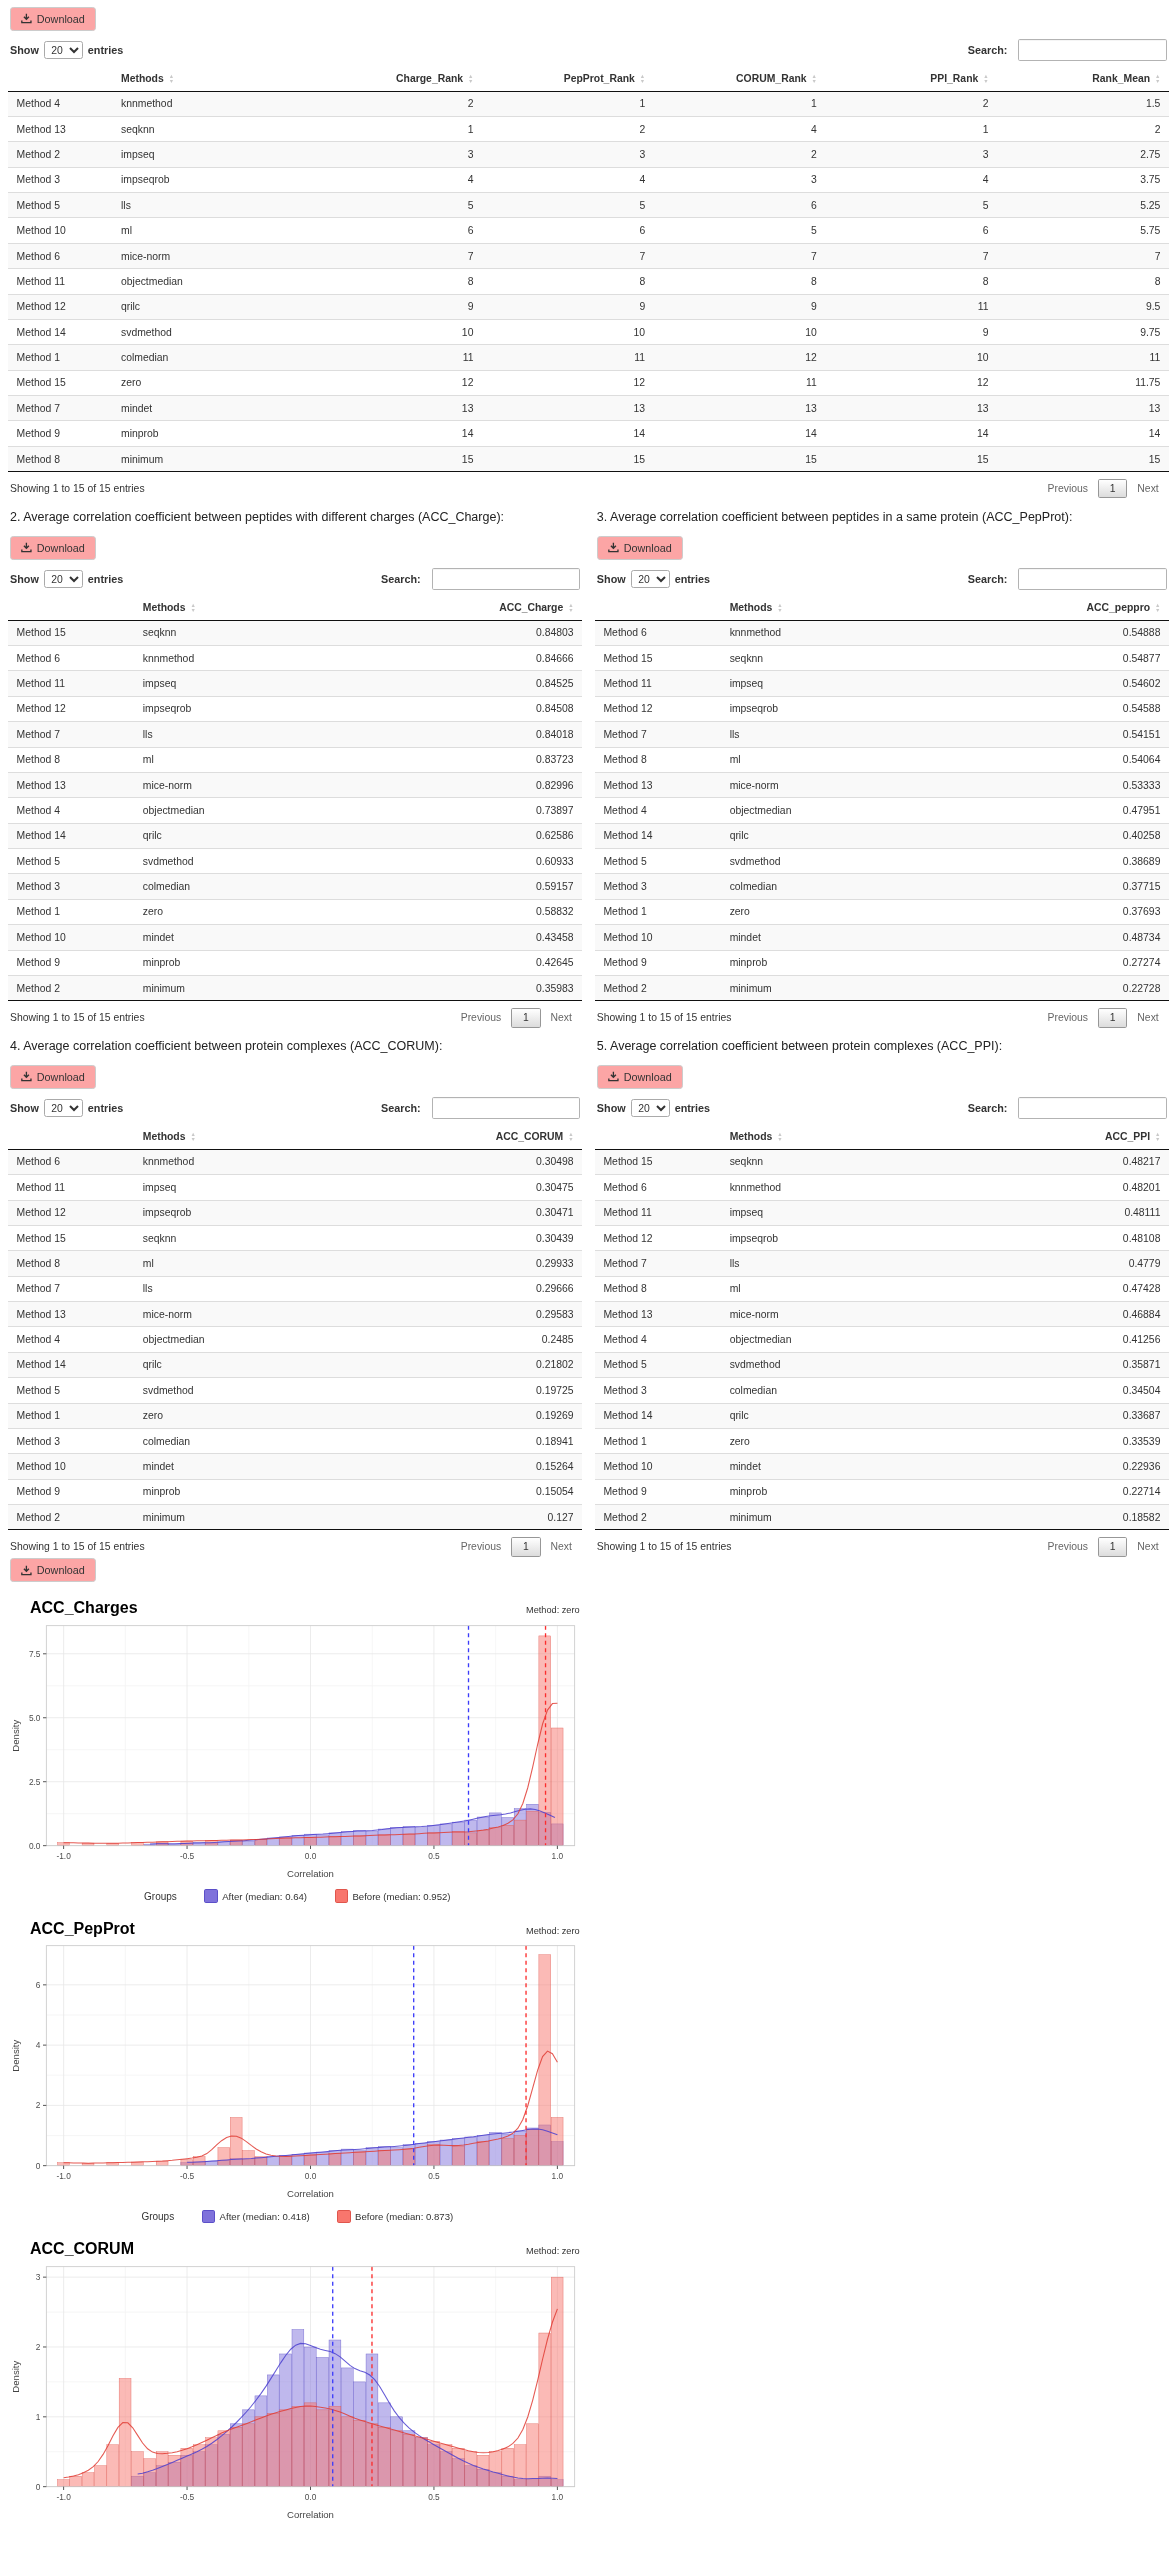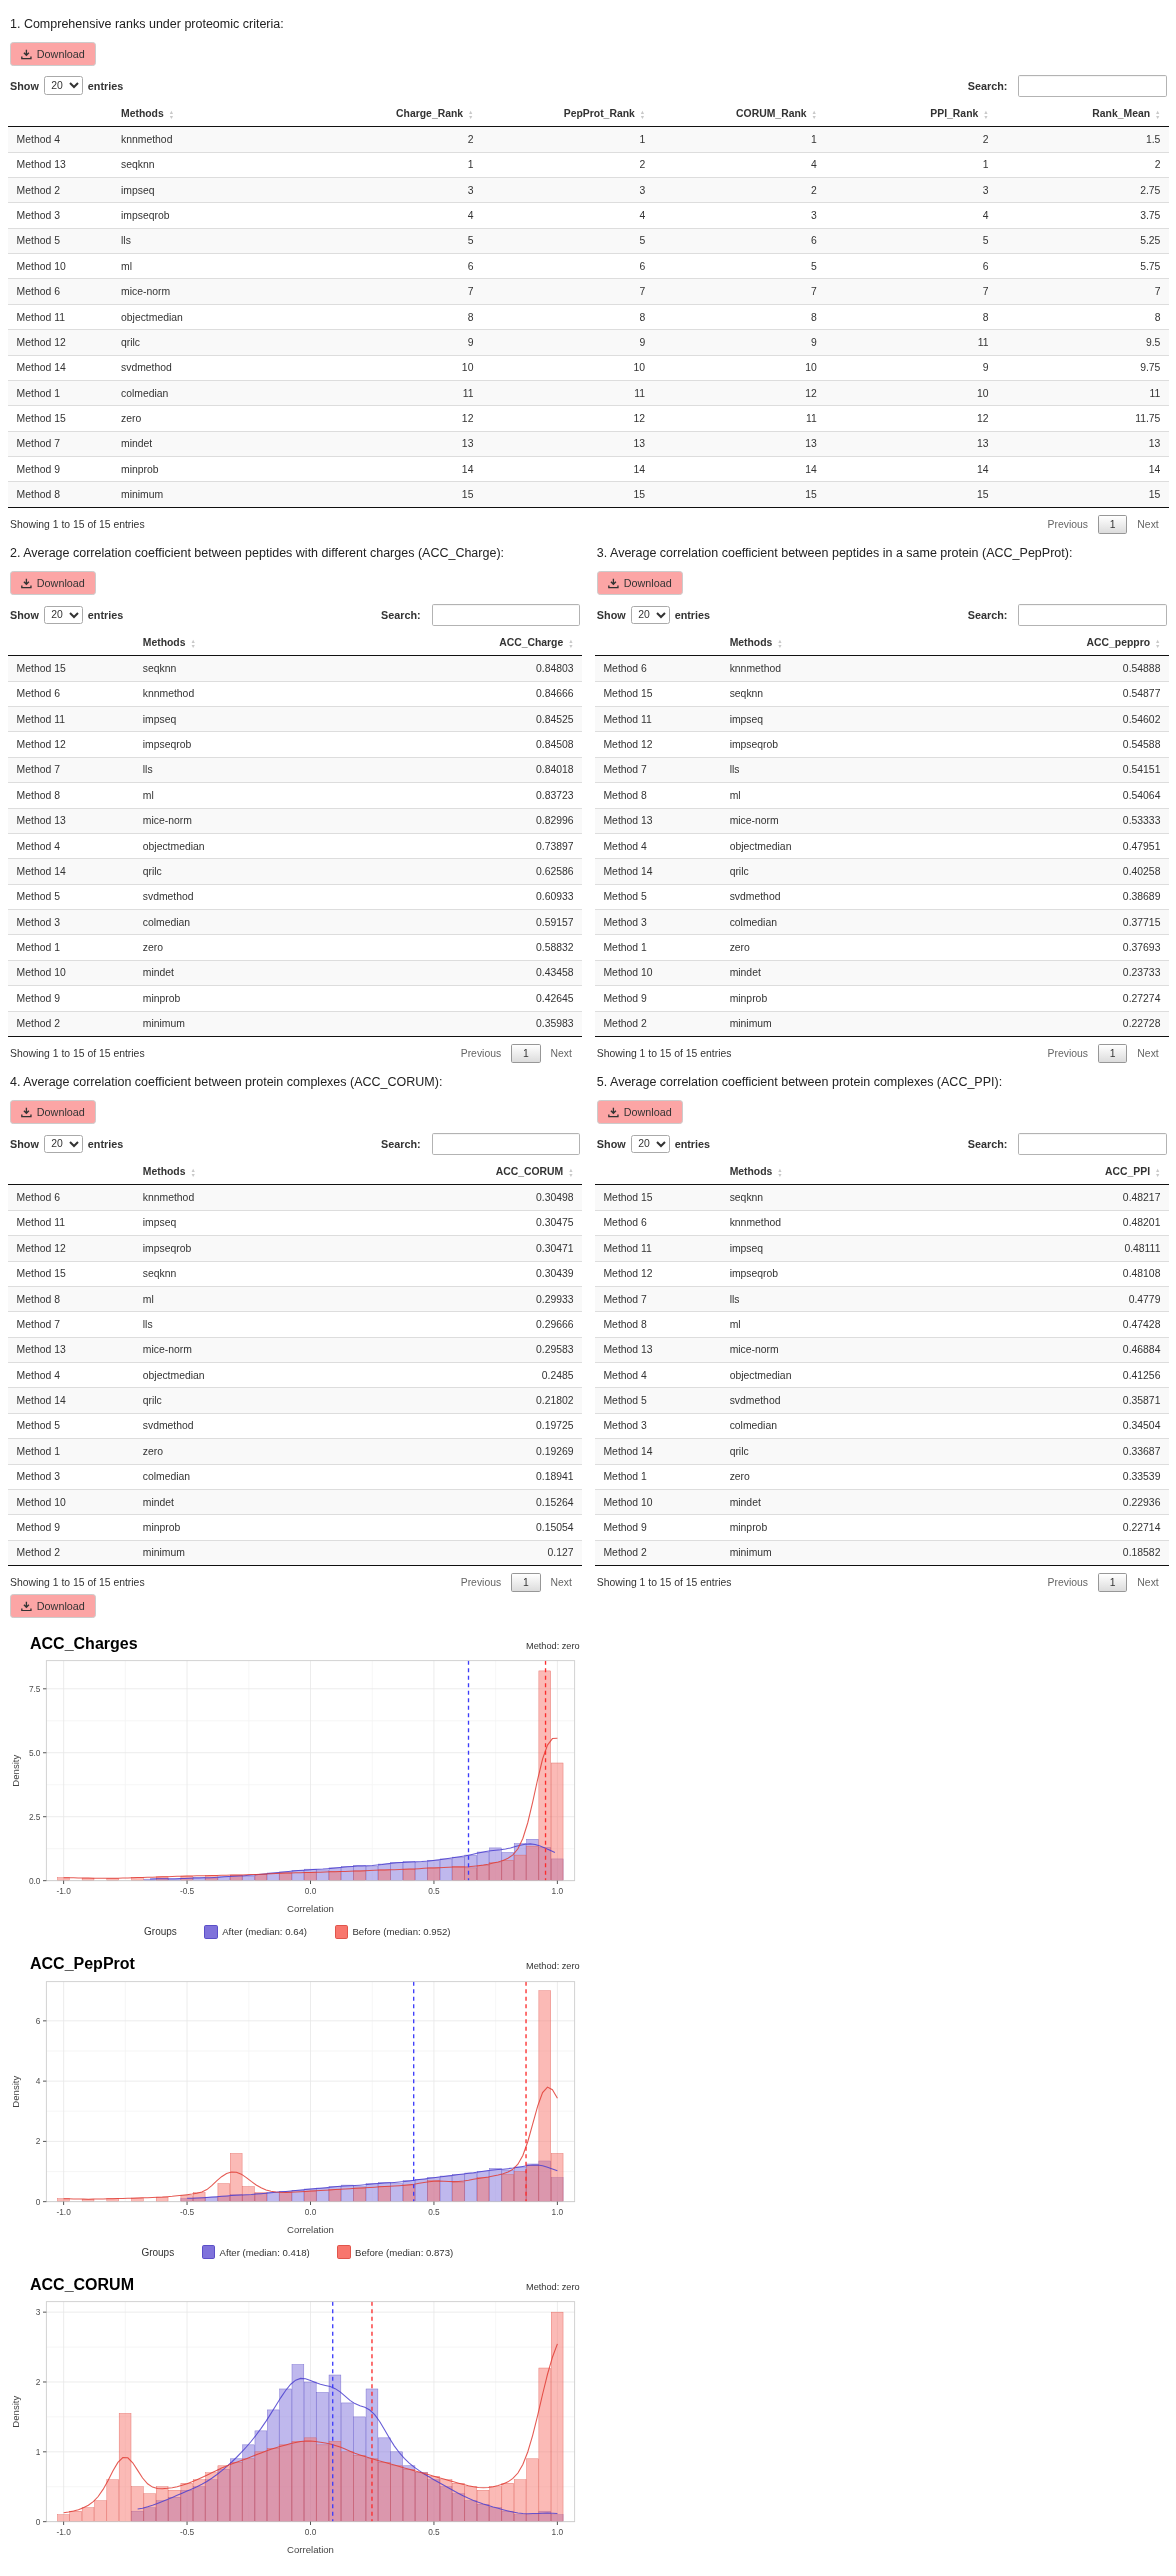--- a/index.html
+++ b/index.html
@@ -48,21 +48,20 @@
   .fig-legend{display:flex;justify-content:center;align-items:center;gap:7.5px;font-size:9.6px;
     color:#333;padding:2.5px 0 6.7px 0;}
   .lg-title{font-size:10px;}
   .lg-item{display:flex;align-items:center;gap:4.2px;padding-left:20px;}
   .lg-swatch{width:11.7px;height:11.7px;border-radius:1.7px;display:inline-block;}
 </style>
 </head>
 <body>
 
 <div class="section">
-  <div class="sec-title">1. Comprehensive ranks under proteomic criteria:</div>
   <button class="dl-btn">
     <span class="dl-ico">
       <svg width="10.8" height="10.8" viewBox="0 0 13 13">
           <path d="M6.5 1v6M3.5 4.5l3 3 3-3" stroke="#333" stroke-width="1.6" fill="none"></path>
           <path d="M1 9v2.5h11V9" stroke="#333" stroke-width="1.6" fill="none"></path>
         </svg>
     </span>
     <span>Download</span>
   </button>
   <div class="controls">
@@ -460,21 +459,21 @@
             <td class="c-num">0.37715</td>
           </tr>
           <tr>
             <td class="c-rowname">Method 1</td>
             <td class="c-method">zero</td>
             <td class="c-num">0.37693</td>
           </tr>
           <tr>
             <td class="c-rowname">Method 10</td>
             <td class="c-method">mindet</td>
-            <td class="c-num">0.23733</td>
+            <td class="c-num">0.48734</td>
           </tr>
           <tr>
             <td class="c-rowname">Method 9</td>
             <td class="c-method">minprob</td>
             <td class="c-num">0.27274</td>
           </tr>
           <tr>
             <td class="c-rowname">Method 2</td>
             <td class="c-method">minimum</td>
             <td class="c-num">0.22728</td>

